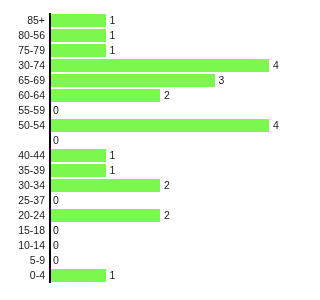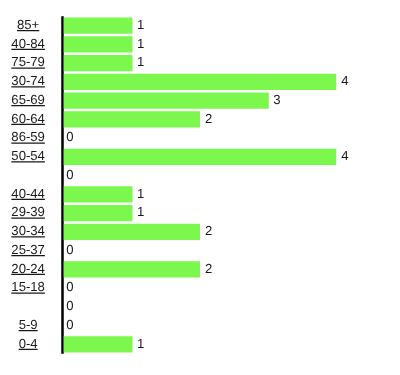--- a/index.html
+++ b/index.html
@@ -45,25 +45,24 @@
     box-sizing: border-box;
   }
 
   .cat-label {
     position: absolute;
     left: 0;
     top: 0;
     width: 45px;
     height: 15px;
     line-height: 15px;
-    text-align: center;
+    text-align: right;
     font-size: 10.5px;
     color: #1a1a1a;
     white-space: nowrap;
-    text-decoration: underline;
   }
 
   .bar-track {
     position: absolute;
     left: 51px;
     top: 0;
     height: 15px;
     right: 0;
   }
 
@@ -92,21 +91,21 @@
   <div class="axis-line"></div>
   <div class="plot-area" id="plot-area">
       <div class="bar-row">
         <div class="cat-label">85+</div>
         <div class="bar-track">
           <div class="bar" style="width: 54.5px; background: rgb(124, 247, 77);"></div>
           <div class="bar-value" style="left: 58.5px;">1</div>
         </div>
       </div>
       <div class="bar-row">
-        <div class="cat-label">40-84</div>
+        <div class="cat-label">80-56</div>
         <div class="bar-track">
           <div class="bar" style="width: 54.5px; background: rgb(124, 247, 77);"></div>
           <div class="bar-value" style="left: 58.5px;">1</div>
         </div>
       </div>
       <div class="bar-row">
         <div class="cat-label">75-79</div>
         <div class="bar-track">
           <div class="bar" style="width: 54.5px; background: rgb(124, 247, 77);"></div>
           <div class="bar-value" style="left: 58.5px;">1</div>
@@ -127,21 +126,21 @@
         </div>
       </div>
       <div class="bar-row">
         <div class="cat-label">60-64</div>
         <div class="bar-track">
           <div class="bar" style="width: 109px; background: rgb(124, 247, 77);"></div>
           <div class="bar-value" style="left: 113px;">2</div>
         </div>
       </div>
       <div class="bar-row">
-        <div class="cat-label">86-59</div>
+        <div class="cat-label">55-59</div>
         <div class="bar-track">
           <div class="bar-value" style="left: 2px;">0</div>
         </div>
       </div>
       <div class="bar-row">
         <div class="cat-label">50-54</div>
         <div class="bar-track">
           <div class="bar" style="width: 218px; background: rgb(124, 247, 77);"></div>
           <div class="bar-value" style="left: 222px;">4</div>
         </div>
@@ -152,21 +151,21 @@
         </div>
       </div>
       <div class="bar-row">
         <div class="cat-label">40-44</div>
         <div class="bar-track">
           <div class="bar" style="width: 54.5px; background: rgb(124, 247, 77);"></div>
           <div class="bar-value" style="left: 58.5px;">1</div>
         </div>
       </div>
       <div class="bar-row">
-        <div class="cat-label">29-39</div>
+        <div class="cat-label">35-39</div>
         <div class="bar-track">
           <div class="bar" style="width: 54.5px; background: rgb(124, 247, 77);"></div>
           <div class="bar-value" style="left: 58.5px;">1</div>
         </div>
       </div>
       <div class="bar-row">
         <div class="cat-label">30-34</div>
         <div class="bar-track">
           <div class="bar" style="width: 109px; background: rgb(124, 247, 77);"></div>
           <div class="bar-value" style="left: 113px;">2</div>
@@ -185,20 +184,21 @@
           <div class="bar-value" style="left: 113px;">2</div>
         </div>
       </div>
       <div class="bar-row">
         <div class="cat-label">15-18</div>
         <div class="bar-track">
           <div class="bar-value" style="left: 2px;">0</div>
         </div>
       </div>
       <div class="bar-row">
+        <div class="cat-label">10-14</div>
         <div class="bar-track">
           <div class="bar-value" style="left: 2px;">0</div>
         </div>
       </div>
       <div class="bar-row">
         <div class="cat-label">5-9</div>
         <div class="bar-track">
           <div class="bar-value" style="left: 2px;">0</div>
         </div>
       </div>

